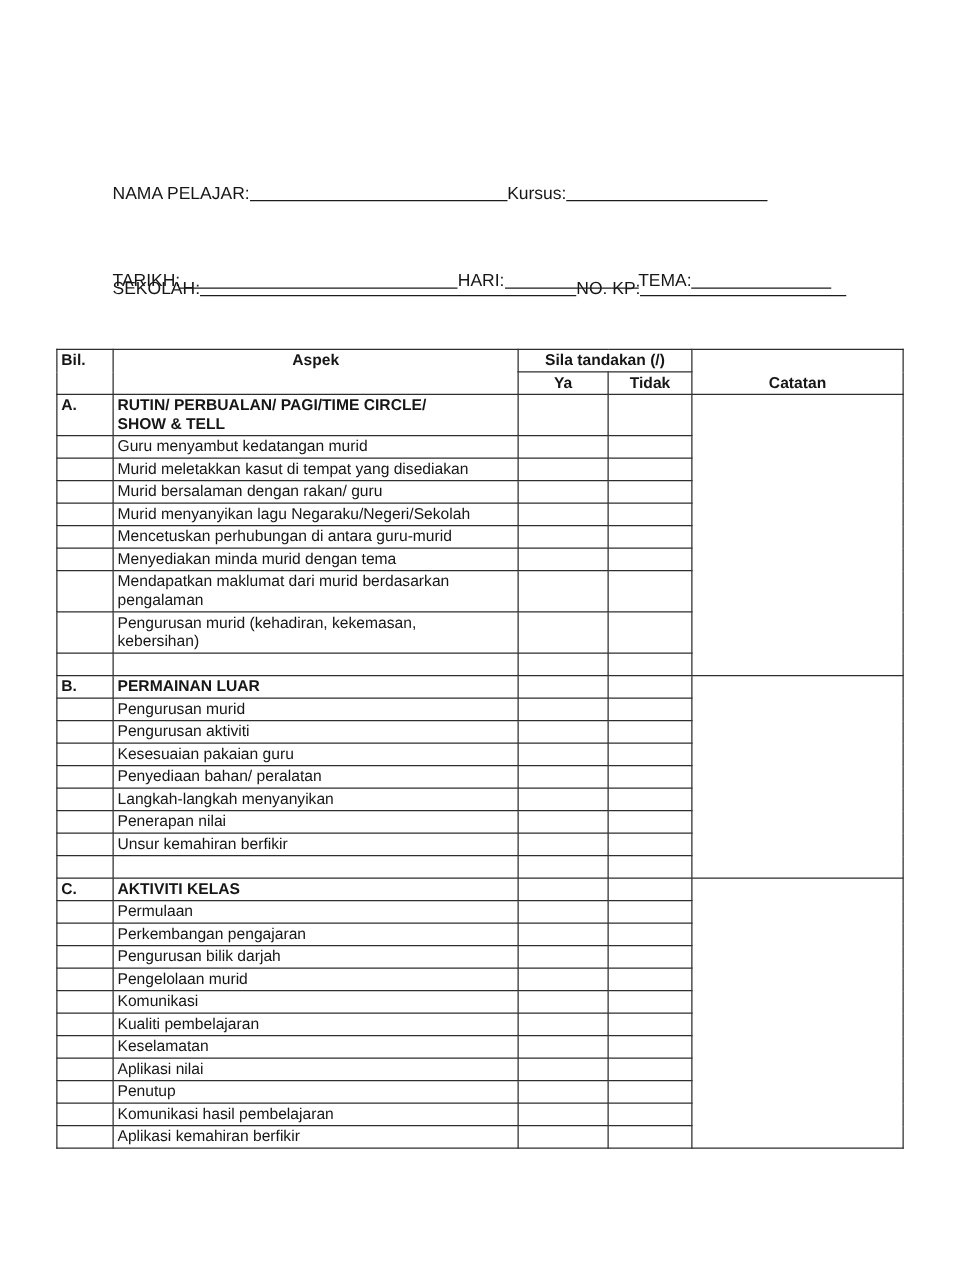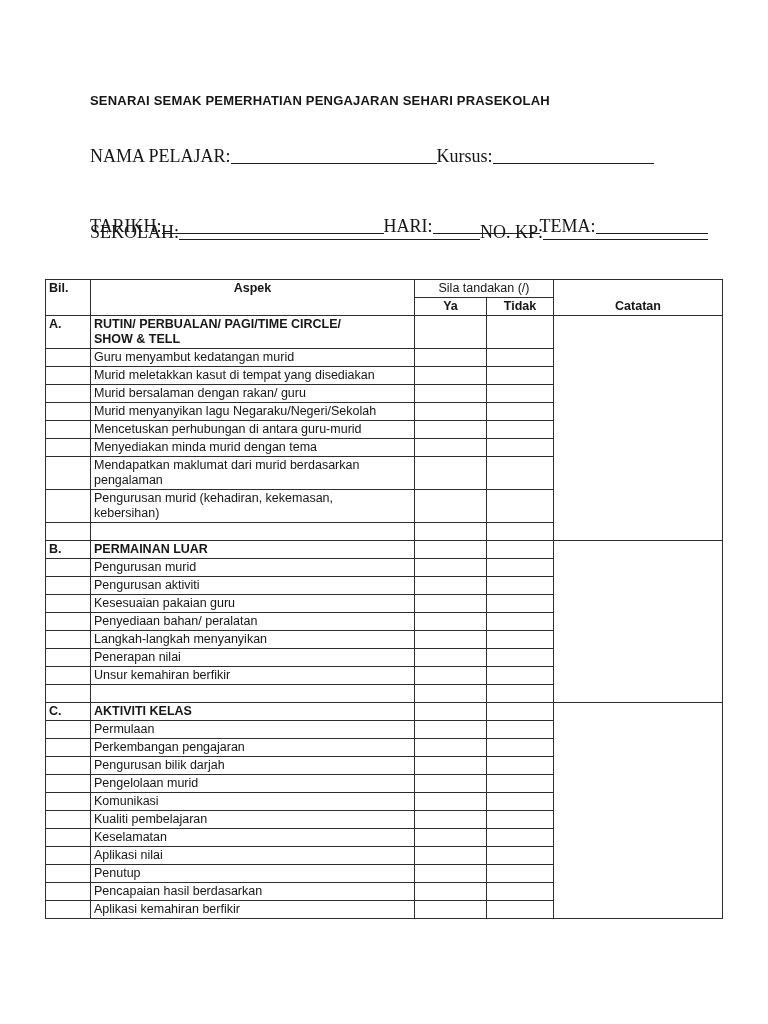--- a/index.html
+++ b/index.html
@@ -1,54 +1,53 @@
 <!DOCTYPE html>
 <html><head>
 <meta charset="utf-8">
 <style>
   html,body{margin:0;padding:0;background:#ffffff;}
   .doc{position:relative;width:768px;height:1024px;background:#ffffff;overflow:hidden;
        font-family:"Liberation Sans", sans-serif;color:#161616;}
   .title{position:absolute;left:90px;top:93px;font-size:13px;font-weight:bold;
          letter-spacing:.2px;white-space:nowrap;}
   .form-row{position:absolute;left:90px;height:18px;white-space:nowrap;
-            font-family:Liberation Serif, serif;font-size:18px;}
+            font-family:Liberation Sans, sans-serif;font-size:14px;}
   .form-row.r0{top:146px;}
   .form-row.r1{top:181px;margin-top:41px;}
   .form-row.r2{top:216px;}
   .field-label{display:inline-block;vertical-align:baseline;}
   .field-blank{display:inline-block;height:14px;border-bottom:1.5px solid #1c1c1c;
                vertical-align:baseline;margin-bottom:-2px;}
   table.checklist{position:absolute;left:45px;top:279px;width:677px;
                   border-collapse:collapse;table-layout:fixed;}
   table.checklist col.c-bil{width:45px;}
   table.checklist col.c-aspek{width:324px;}
   table.checklist col.c-ya{width:72px;}
   table.checklist col.c-tidak{width:67px;}
   table.checklist col.c-catatan{width:169px;}
   table.checklist th, table.checklist td{
     border:1px solid #2e2e2e;font-size:12.5px;line-height:15px;
     padding:1px 3px;height:15px;overflow:hidden;}
   th.h-bil{text-align:left;vertical-align:top;font-weight:bold;padding-left:6px;}
   th.h-aspek{text-align:center;vertical-align:top;font-weight:bold;}
-  th.h-sila{text-align:center;font-weight:normal;margin-top:12px;}
+  th.h-sila{text-align:center;font-weight:bold;margin-top:12px;}
   th.h-yt{text-align:center;font-weight:bold;margin-top:26px;}
   th.h-catatan{text-align:center;vertical-align:bottom;font-weight:bold;padding-bottom:2px;}
   td.bil-cell{padding-left:6px;font-weight:bold;vertical-align:top;}
   td.aspek-cell{padding-left:19px;white-space:pre-line;vertical-align:top;}
   td.aspek-cell.section{font-weight:bold;}
   td.mark-cell{}
   td.catatan-cell{vertical-align:top;}
 </style>
 </head>
 <body>
 
 <div class="doc">
 
-  <div class="title">SENARAI SEMAK PEMERHATIAN PENGAJARAN SEHARI PRASEKOLAH</div>
 
   <div id="form-rows">
       <div class="form-row r0"><span class="field-label">NAMA PELAJAR:</span><span class="field-blank" style="width: 206px;"></span><span class="field-label">Kursus:</span><span class="field-blank" style="width: 161px;"></span></div>
       <div class="form-row r1"><span class="field-label">SEKOLAH:</span><span class="field-blank" style="width: 301px;"></span><span class="field-label">NO. KP:</span><span class="field-blank" style="width: 165px;"></span></div>
       <div class="form-row r2"><span class="field-label">TARIKH:</span><span class="field-blank" style="width: 222px;"></span><span class="field-label">HARI:</span><span class="field-blank" style="width: 107px;"></span><span class="field-label">TEMA:</span><span class="field-blank" style="width: 112px;"></span></div>
     </div>
 
   <table class="checklist">
     <colgroup>
       <col class="c-bil">
@@ -245,21 +244,21 @@
           <td class="mark-cell"></td>
         </tr>
         <tr>
           <td class="bil-cell"></td>
           <td class="aspek-cell">Penutup</td>
           <td class="mark-cell"></td>
           <td class="mark-cell"></td>
         </tr>
         <tr>
           <td class="bil-cell"></td>
-          <td class="aspek-cell">Pencapaian hasil berdasarkan</td>
+          <td class="aspek-cell">Komunikasi hasil pembelajaran</td>
           <td class="mark-cell"></td>
           <td class="mark-cell"></td>
         </tr>
         <tr>
           <td class="bil-cell"></td>
           <td class="aspek-cell">Aplikasi kemahiran berfikir</td>
           <td class="mark-cell"></td>
           <td class="mark-cell"></td>
         </tr>
       </tbody>

